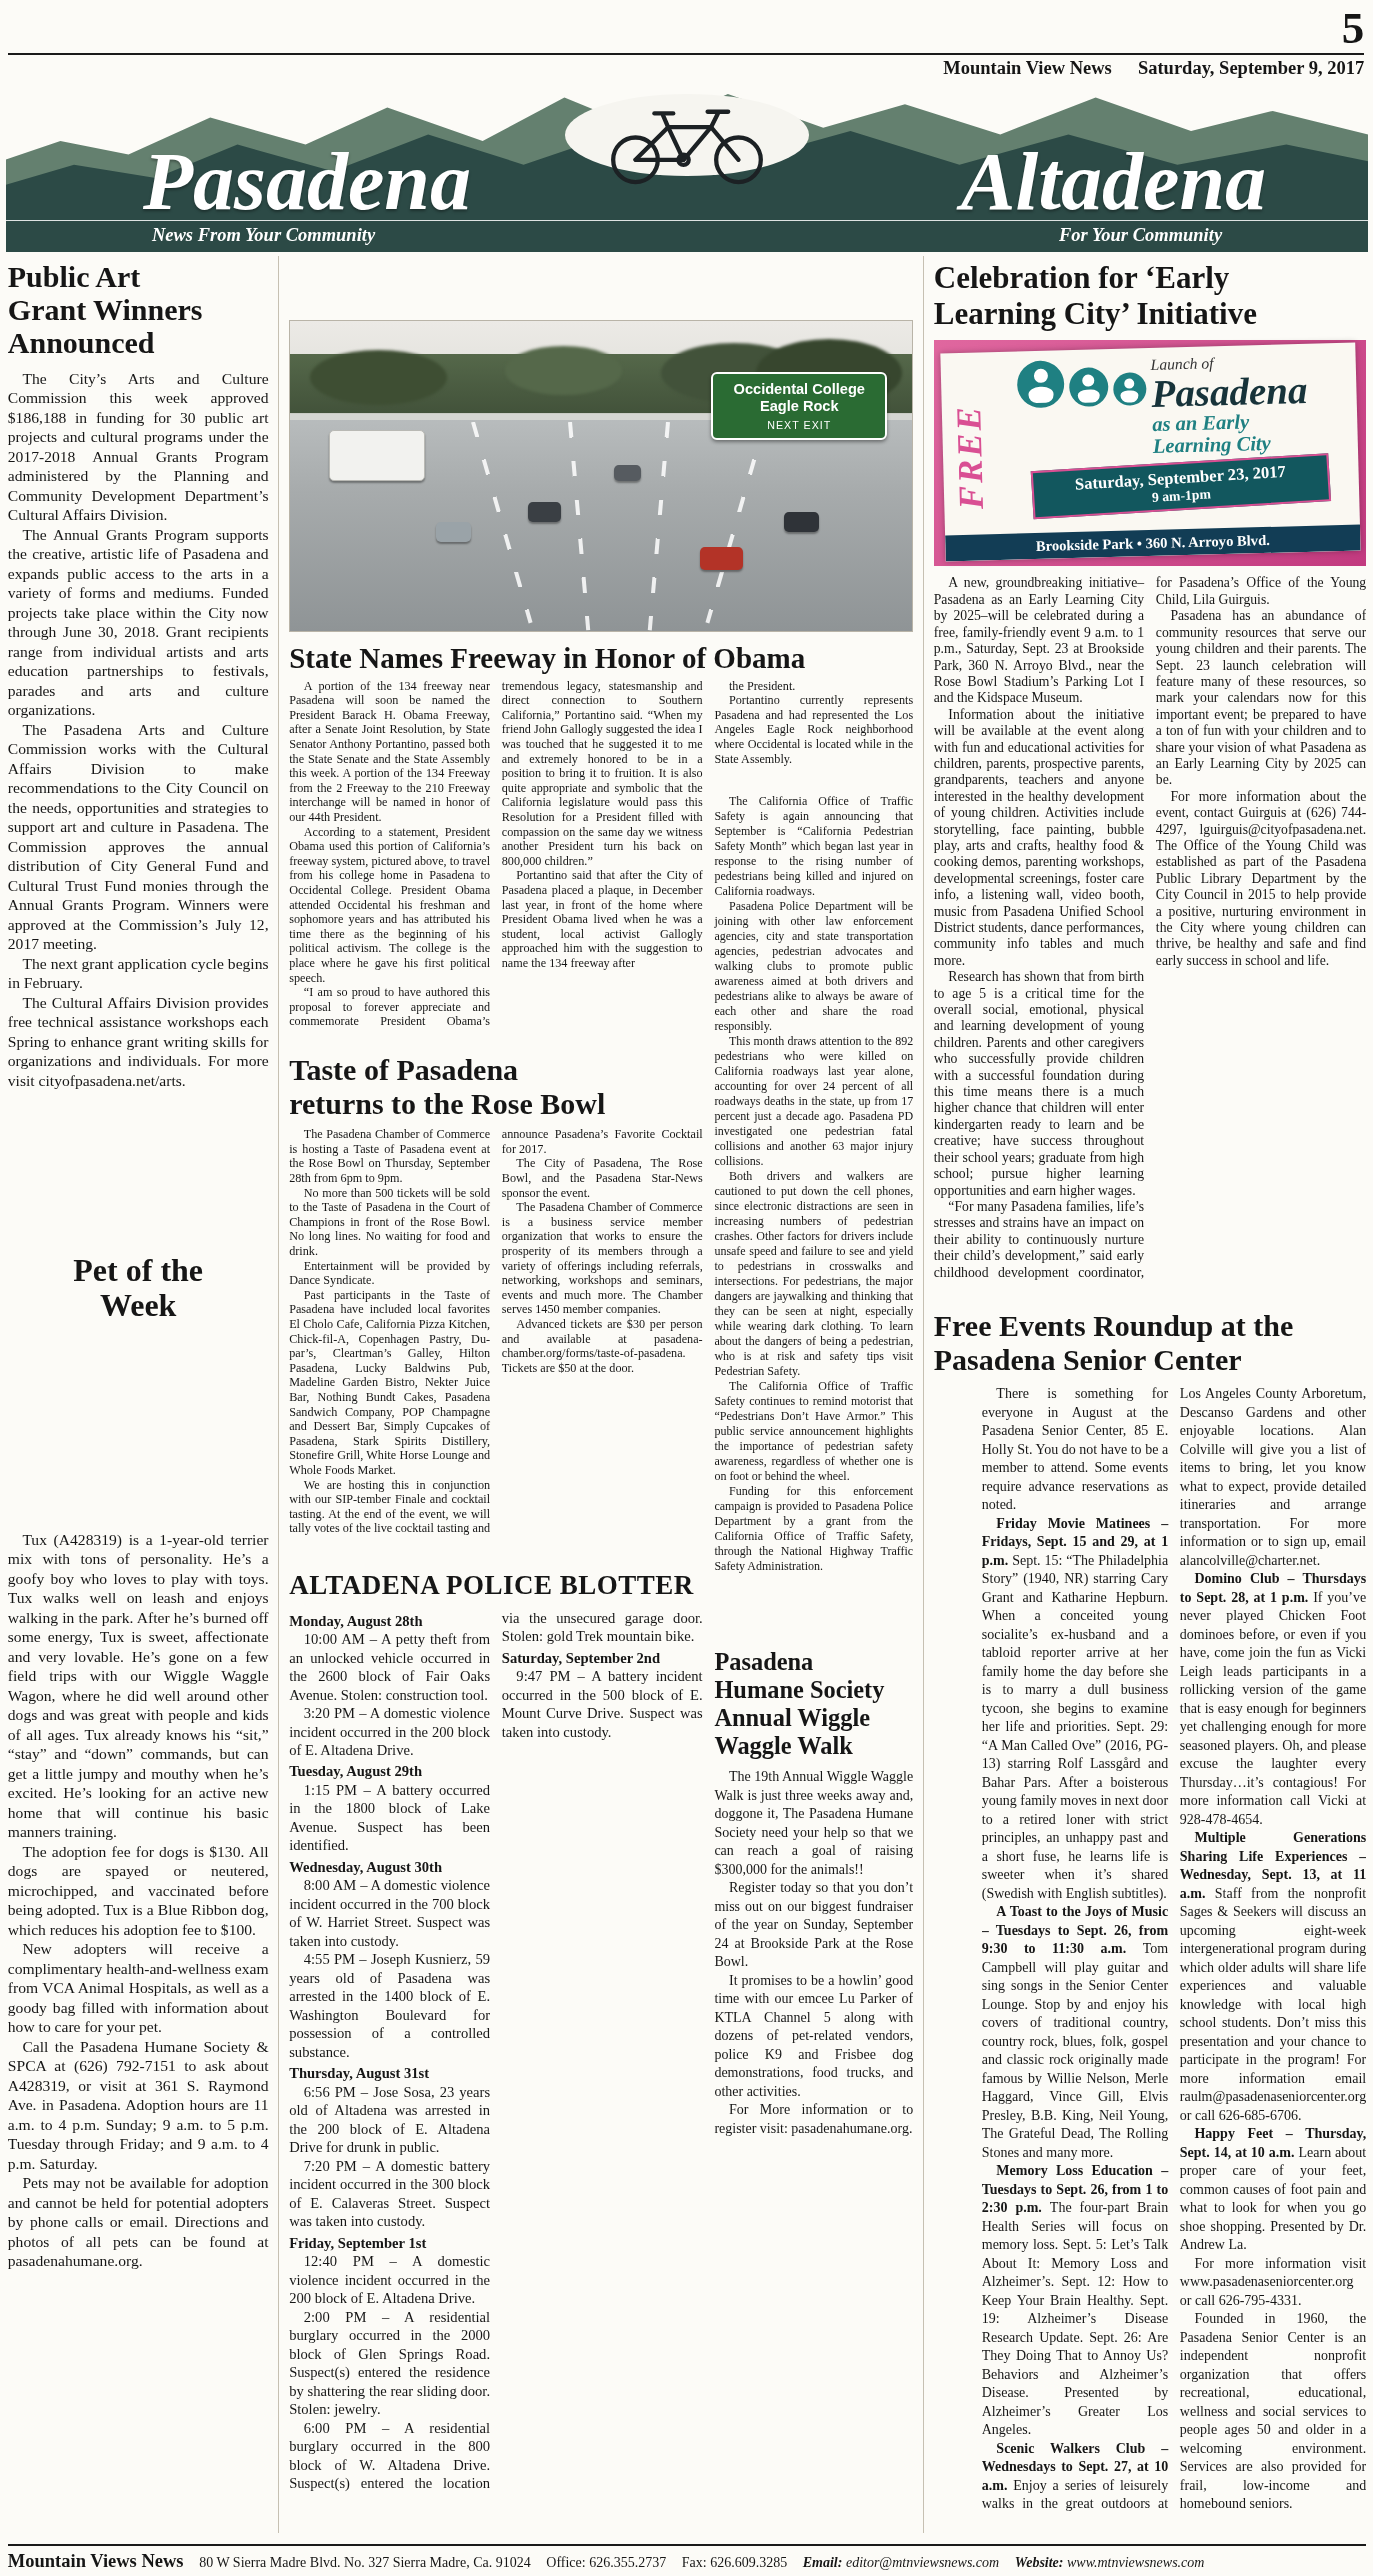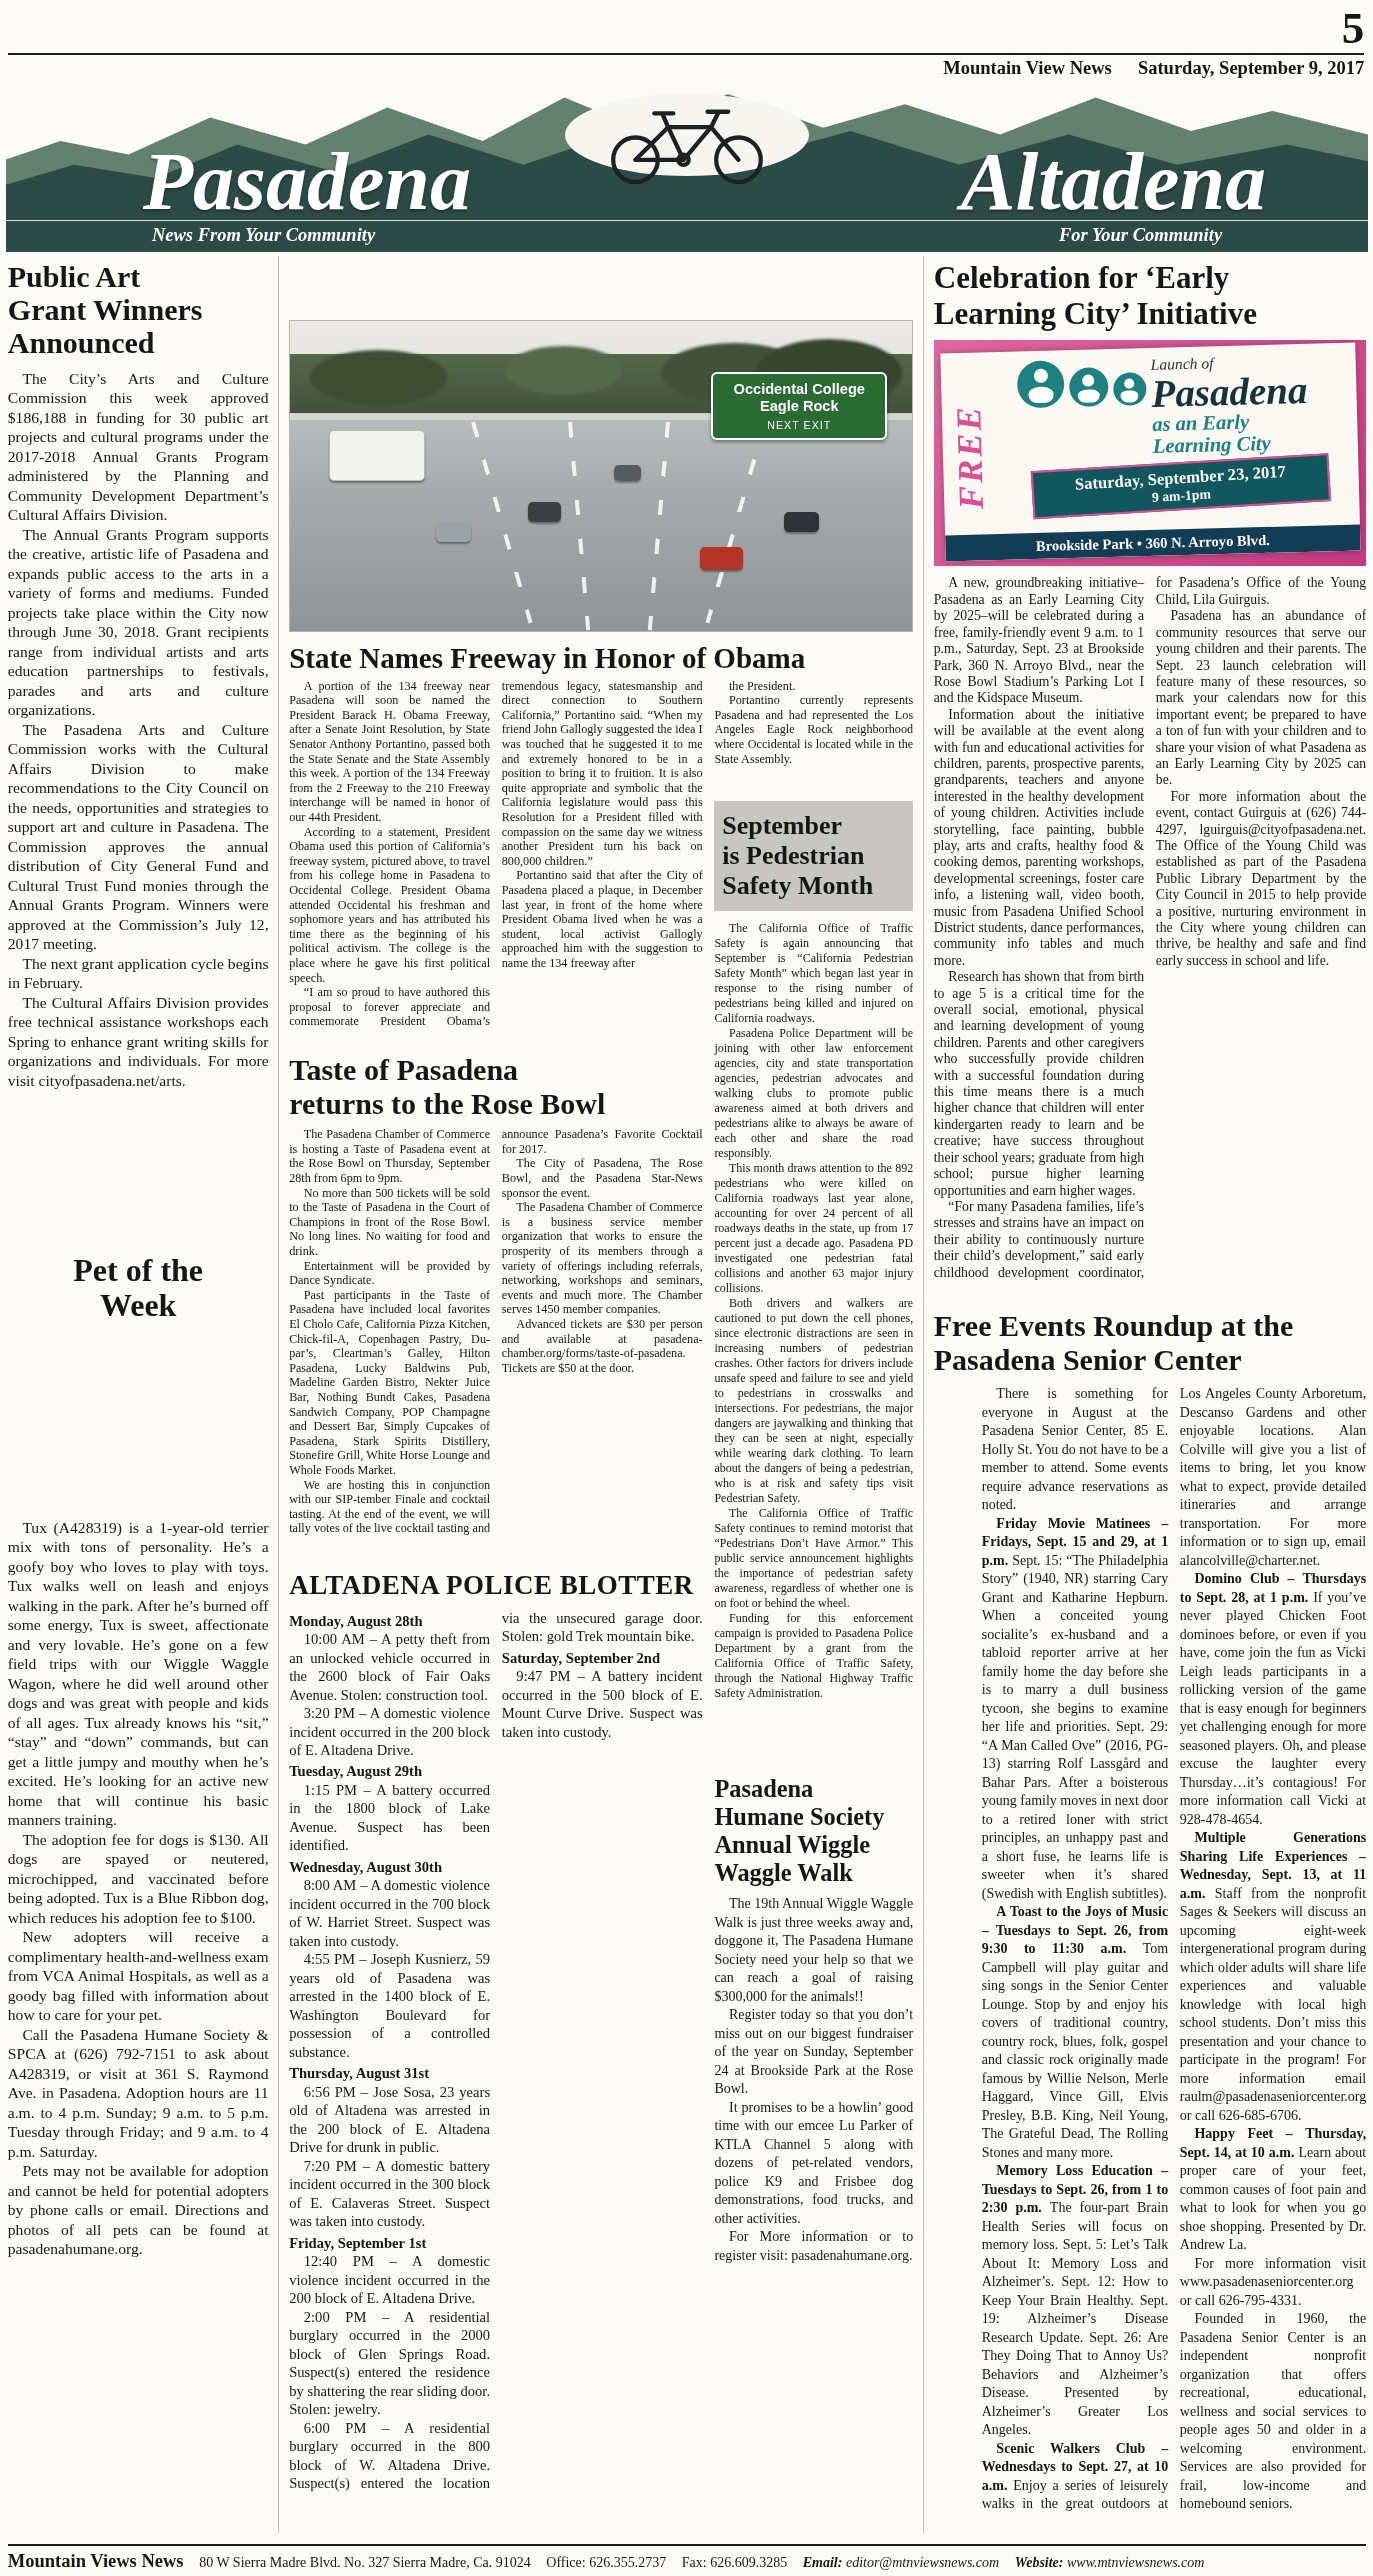--- a/index.html
+++ b/index.html
@@ -46,21 +46,21 @@
   .t-sm{font-size:12.2px;line-height:14.6px;text-align:justify;}
   .t-ped{font-size:12px;line-height:15px;text-align:justify;}
   .t-hum{font-size:14px;line-height:18.5px;text-align:justify;}
   .t-blot{font-size:14.6px;line-height:18.5px;text-align:justify;}
   .t-right{font-size:13.7px;line-height:16.4px;text-align:justify;}
   .t-senior{font-size:14px;line-height:18.5px;text-align:justify;margin-left:48px;}
 
   
   .pa-title{font-size:30px;line-height:33px;margin:3.9px 0 9.8px;}
   .pa-body{height:859px;overflow:hidden;}
-  .pet-title{font-size:32px;line-height:35px;text-align:center;margin:25px 0 10px;}
+  .pet-title{font-size:32px;line-height:35px;text-align:center;margin:25px 0 22px;}
   .pet-space{height:185px;}
   .pet-body{flex:1;overflow:hidden;}
 
   
   .photo{position:relative;margin-top:64px;height:310px;background:linear-gradient(180deg,#eceae6 0,#e6e5e0 35px,#b9bdbe 93px,#a7abac 55%,#8f9496 100%);overflow:hidden;border:1px solid #b9b4a8;}
   .trees{position:absolute;left:0;right:0;top:33px;height:60px;background:linear-gradient(180deg,#55684a,#42523a);}
   .tree{position:absolute;border-radius:50%;filter:blur(1.5px);}
   .barrier{position:absolute;left:0;right:0;top:92px;height:6.8px;background:#d8d8d4;opacity:.9;}
   .lane{position:absolute;top:101px;width:3.9px;height:209px;transform-origin:top center;opacity:.85;
         background:repeating-linear-gradient(#ffffff 0 15.6px,transparent 15.6px 39px);}
@@ -263,25 +263,20 @@
               <p>6:00 PM – A residential burglary occurred in the 800 block of W. Altadena Drive. Suspect(s) entered the location via the unsecured garage door. Stolen: gold Trek mountain bike.</p>
               <p class="day">Saturday, September 2nd</p>
               <p>9:47 PM – A battery incident occurred in the 500 block of E. Mount Curve Drive. Suspect was taken into custody.</p>
             </div>
         </div>
         <div class="center-right">
           <div class="fw-tail paras t-sm">
               <p>the President.</p>
               <p>Portantino currently represents Pasadena and had represented the Los Angeles Eagle Rock neighborhood where Occidental is located while in the State Assembly.</p>
             </div>
-          <h2 class="ped-title">
-              <div>September</div>
-              <div>is Pedestrian</div>
-              <div>Safety Month</div>
-            </h2>
           <div class="ped-body paras t-ped">
               <p>The California Office of Traffic Safety is again announcing that September is “California Pedestrian Safety Month” which began last year in response to the rising number of pedestrians being killed and injured on California roadways.</p>
               <p>Pasadena Police Department will be joining with other law enforcement agencies, city and state transportation agencies, pedestrian advocates and walking clubs to promote public awareness aimed at both drivers and pedestrians alike to always be aware of each other and share the road responsibly.</p>
               <p>This month draws attention to the 892 pedestrians who were killed on California roadways last year alone, accounting for over 24 percent of all roadways deaths in the state, up from 17 percent just a decade ago. Pasadena PD investigated one pedestrian fatal collisions and another 63 major injury collisions.</p>
               <p>Both drivers and walkers are cautioned to put down the cell phones, since electronic distractions are seen in increasing numbers of pedestrian crashes. Other factors for drivers include unsafe speed and failure to see and yield to pedestrians in crosswalks and intersections. For pedestrians, the major dangers are jaywalking and thinking that they can be seen at night, especially while wearing dark clothing. To learn about the dangers of being a pedestrian, who is at risk and safety tips visit Pedestrian Safety.</p>
               <p>The California Office of Traffic Safety continues to remind motorist that “Pedestrians Don’t Have Armor.” This public service announcement highlights the importance of pedestrian safety awareness, regardless of whether one is on foot or behind the wheel.</p>
               <p>Funding for this enforcement campaign is provided to Pasadena Police Department by a grant from the California Office of Traffic Safety, through the National Highway Traffic Safety Administration.</p>
             </div>
           <h2 class="hum-title">
               <div>Pasadena</div>

